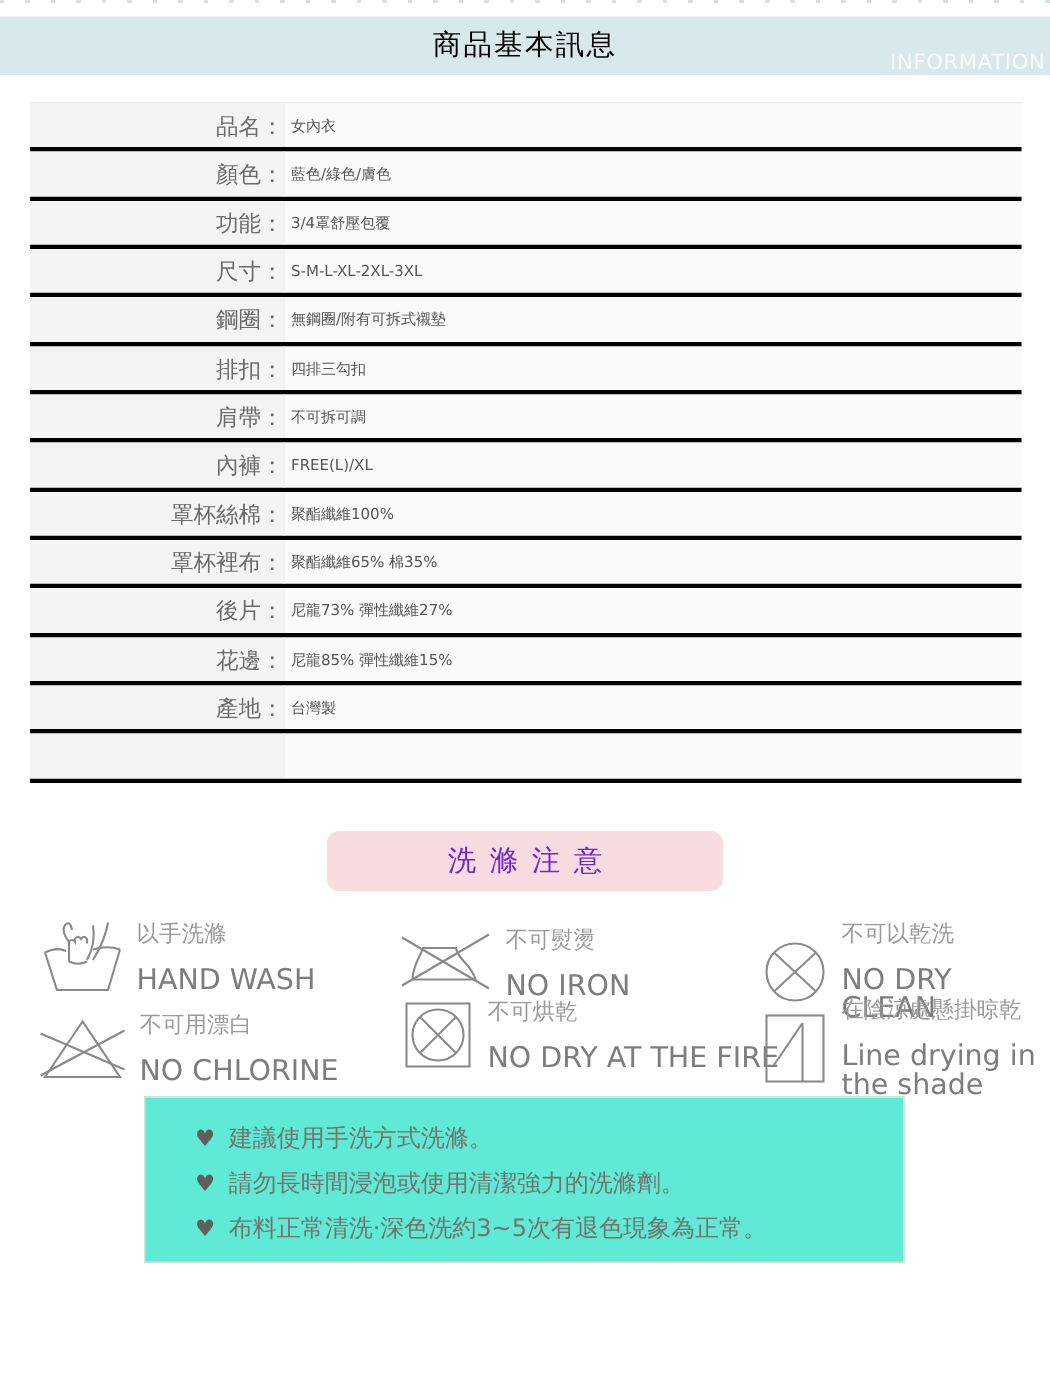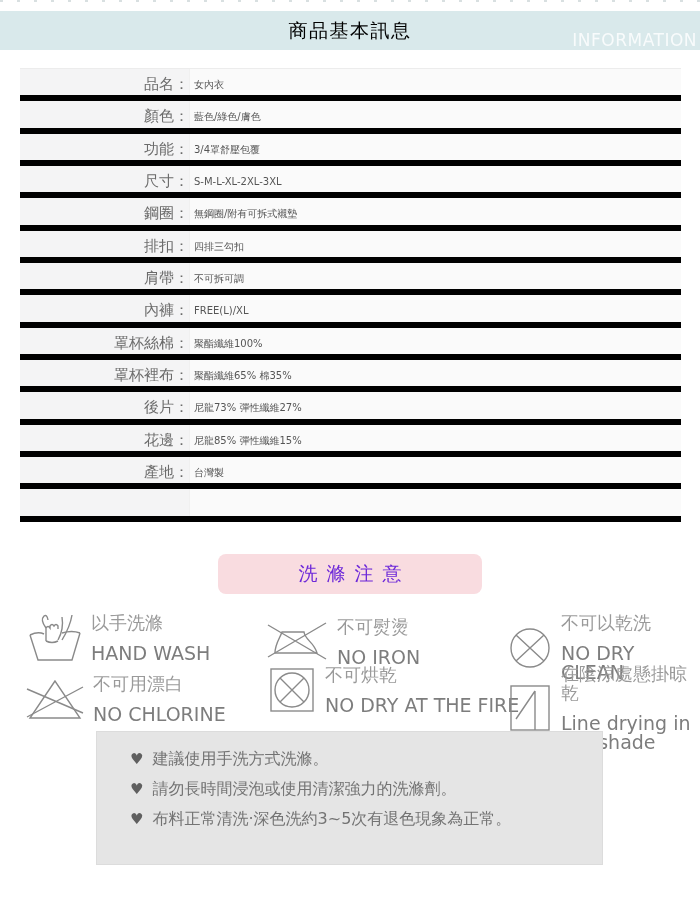--- a/index.html
+++ b/index.html
@@ -21,29 +21,29 @@
     position:absolute; top:11px; left:0; width:700px; height:39px;
     background:#d9e9eb;
   }
   .header-title{
     position:absolute; left:0; right:0; top:0; height:39px;
     line-height:39px; text-align:center;
     font-size:19px; color:#000000; letter-spacing:1.5px; font-weight:500;
   }
   .header-sub{
     position:absolute; right:3px; bottom:0px;
-    font-size:17px; color:rgba(255,255,255,0.82); letter-spacing:.5px;
+    font-size:14px; color:rgba(255,255,255,0.82); letter-spacing:.5px;
   }
 
   
   .spec-table{
     position:absolute; top:68px; left:20px; width:661px;
     border-top:1px solid #ececec;
   }
-  .spec-row{ display:flex; height:32.35px; border-bottom:6px solid #000000; }
+  .spec-row{ display:flex; height:32.35px; border-bottom:3px solid #000000; }
   .spec-label{
     width:170px; background:#f4f4f5; border-right:1px solid #f0f0f0;
     text-align:right; font-size:15px; color:#6b6b6b; line-height:31px;
   }
   .spec-value{
     flex:1; background:#fafafa; padding-left:4px;
     font-size:10px; color:#555; line-height:31px;
   }
 
   
@@ -51,27 +51,27 @@
     position:absolute; top:554px; left:218px; width:264px; height:40px;
     background:#f9dce0; border-radius:8px;
     display:flex; align-items:center; justify-content:center;
     font-size:19px; color:#6d28d9; letter-spacing:9px; padding-left:9px;
   }
 
   
   .care-cell{ position:absolute; display:flex; align-items:center; }
   .care-cell svg{ flex:none; stroke:#8a8a8a; fill:none; stroke-width:1.4; }
   .care-labels{ margin-left:9px; }
-  .care-zh{ font-size:18px; color:#9a9a9a; line-height:19px; }
+  .care-zh{ font-size:15px; color:#9a9a9a; line-height:19px; }
   .care-en{ font-size:19px; color:#7d7d7d; line-height:19px;margin-top:12px; }
 
   
   .notes-box{
-    position:absolute; top:731px; left:96px; width:507px; height:134px;
-    border:1px solid #dcdcdc; background:#e5e5e5;
+    position:absolute; top:731px; left:96px; width:507px; height:111px;
+    border:1px solid #dcdcdc; background:#5eead4;
     padding:12px 0 0 33px;
   }
   .note-line{ font-size:16px; color:#737373; line-height:30px; white-space:nowrap; }
   .note-heart{ color:#5f5f5f; margin-right:9px; font-size:15px; }
 </style>
 </head>
 <body>
 
 <div class="top-artifact"></div>
 

